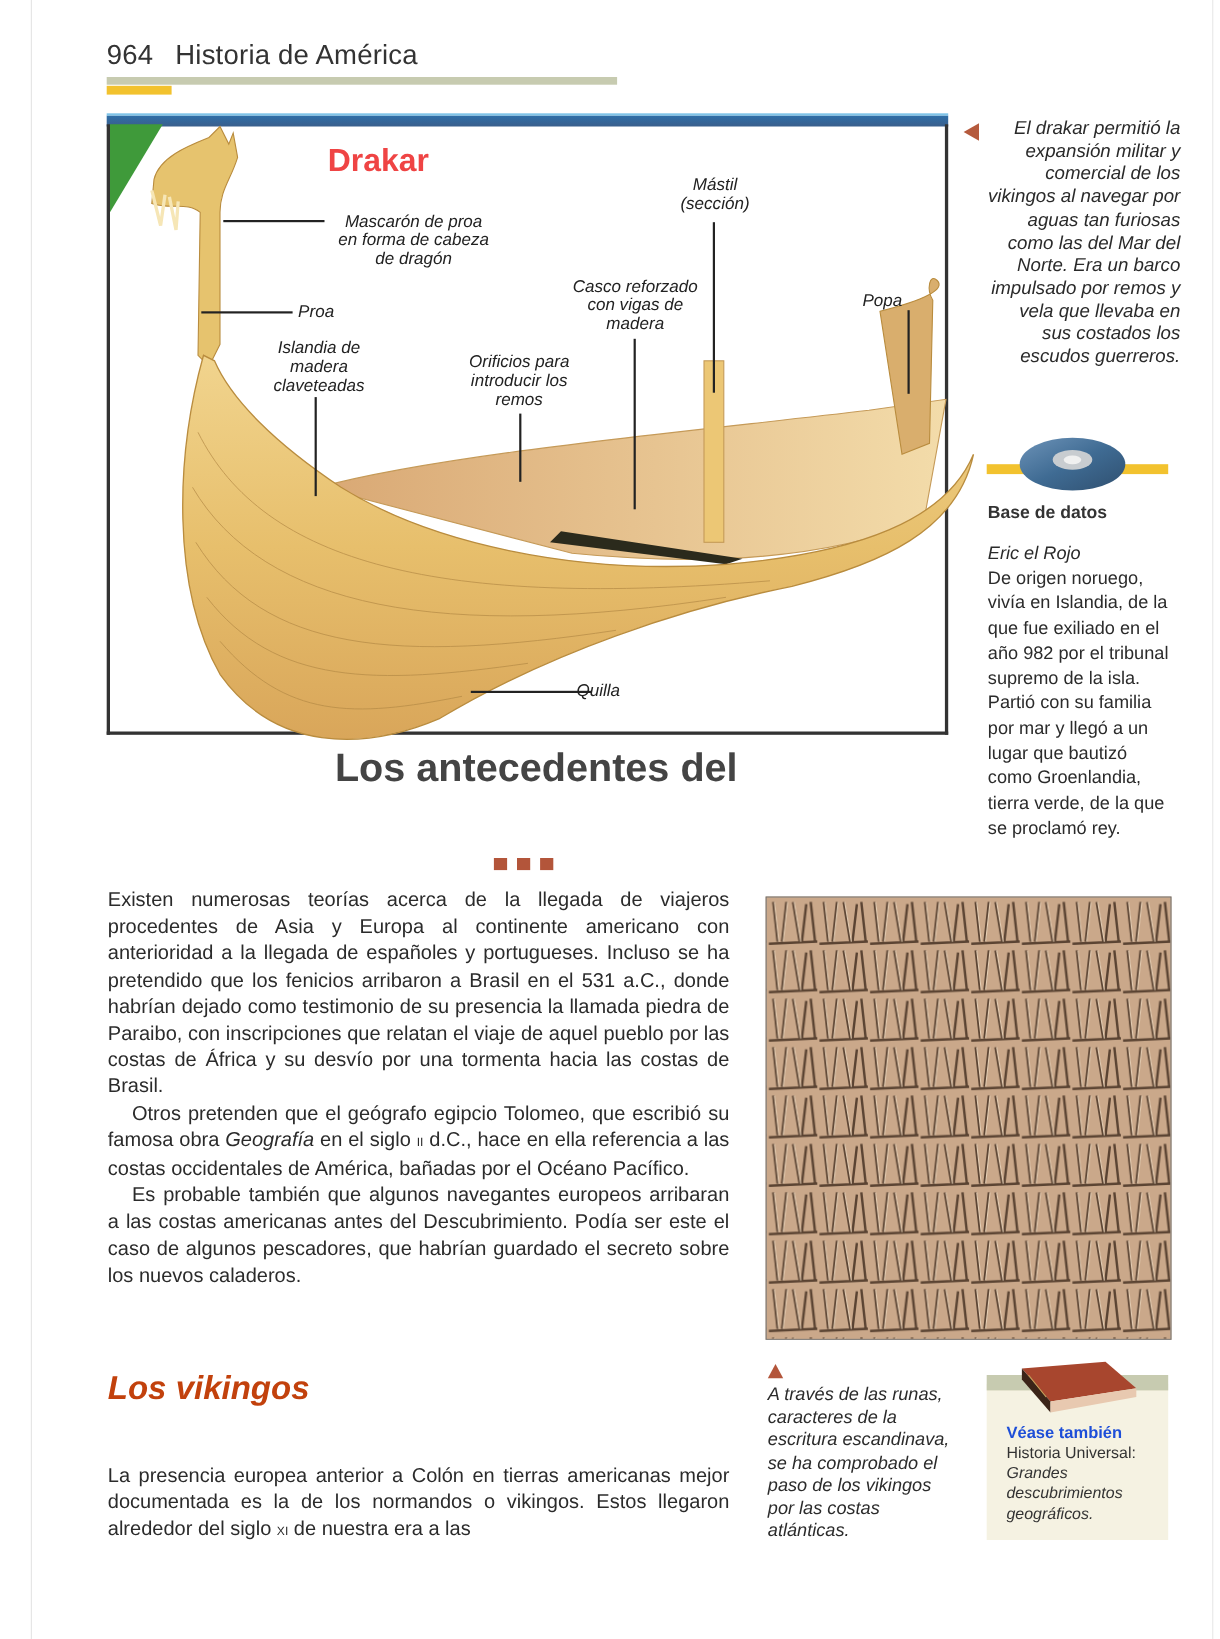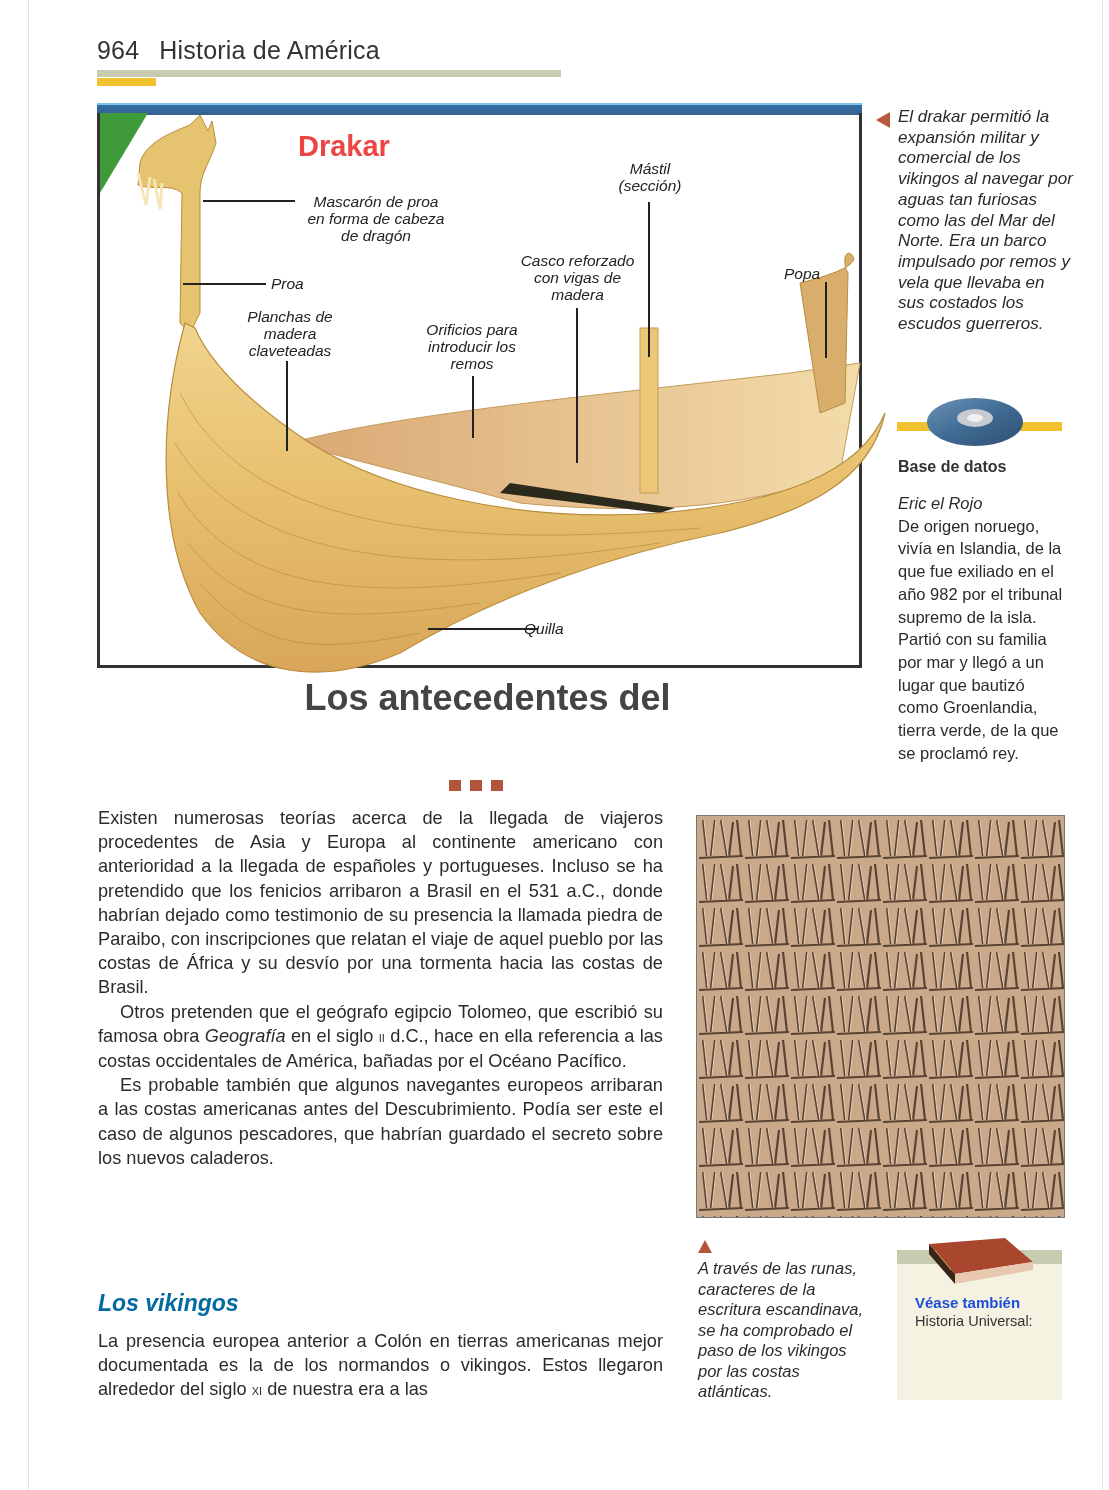--- a/index.html
+++ b/index.html
@@ -21,39 +21,39 @@
   .diag-bottom { left:97px; top:665px; width:765px; height:3px; background:#333; }
   .diag-tri { left:100px; top:113px; width:0; height:0; border-top:80px solid #3f9a3a; border-right:48px solid transparent; }
   .drakar-title { left:298px; top:130px; font-size:29px; font-weight:bold; color:#ef4444; }
   .lbl { font-style:italic; font-size:15.5px; color:#222; text-align:center; line-height:17px; }
   .ln { background:#222; }
 
   
   .ship { left:100px; top:113px; }
 
   
-  .cap1 { left:898px; top:107px; width:175px; font-style:italic; font-size:17px; line-height:20.7px; color:#2a2a2a; }
+  .cap1 { left:898px; top:107px; width:175px; font-style:italic; font-size:17px; line-height:20.7px; color:#2a2a2a;text-align:right; }
   .tri-left { left:876px; top:112px; width:0; height:0; border-top:8px solid transparent; border-bottom:8px solid transparent; border-right:14px solid #b55a3d; }
 
   .db-bar { left:897px; top:422px; width:165px; height:9px; background:#f2c22e; }
   .disc { left:925px; top:392px; }
   .db-title { left:898px; top:458px; font-size:16px; font-weight:bold; color:#333; }
   .db-text { left:898px; top:492px; width:170px; font-size:16.5px; line-height:22.7px; color:#2b2b2b; }
   .db-text .it { font-style:italic; display:block; }
 
   
   .main-title { left:220px; top:677px; width:535px; text-align:center; font-size:36px; font-weight:bold; line-height:42px; color:#444; }
   .sq { top:780px; width:12px; height:11px; background:#b3553a; }
 
   
   .body { left:98px; width:565px; font-size:18.2px; line-height:24.2px; color:#2b2b2b; text-align:justify; }
   .body p { margin:0; }
   .body .ind { text-indent:22px; }
   .sc { font-variant:small-caps; font-size:16px;margin-top:16px; }
-  .sub { left:98px; top:1290px; font-size:23px; font-weight:bold; font-style:italic; color:#0369a1; }
+  .sub { left:98px; top:1246px; font-size:30px; font-weight:bold; font-style:italic; color:#c2410c; }
 
   
   .runes { left:696px; top:815px; width:367px; height:401px; border:1px solid #777; background:#c9a98a; overflow:hidden; }
 
   .tri-up { left:698px; top:1240px; width:0; height:0; border-left:7px solid transparent; border-right:7px solid transparent; border-bottom:13px solid #b3553a; }
   .cap2 { left:698px; top:1258px; width:175px; font-style:italic; font-size:16.5px; line-height:20.5px; color:#2b2b2b; }
 
   .see-box { left:897px; top:1258px; width:165px; height:142px; background:#f5f2e2; }
   .see-bar { left:897px; top:1250px; width:165px; height:14px; background:#c7cbb0; }
   .book { left:925px; top:1236px; }
@@ -119,21 +119,21 @@
 <div class="abs lbl" style="left:296px;top:193px;width:160px;">
   <div>Mascarón de proa</div>
   <div>en forma de cabeza</div>
   <div>de dragón</div>
 </div>
 
 <div class="abs ln" style="left:183px;top:283px;width:83px;height:1.5px;"></div>
 <div class="abs lbl" style="left:271px;top:275px;">Proa</div>
 
 <div class="abs lbl" style="left:230px;top:308px;width:120px;">
-  <div>Planchas de</div>
+  <div>Islandia de</div>
   <div>madera</div>
   <div>claveteadas</div>
 </div>
 <div class="abs ln" style="left:286px;top:361px;width:1.5px;height:90px;"></div>
 
 <div class="abs lbl" style="left:412px;top:321px;width:120px;">
   <div>Orificios para</div>
   <div>introducir los</div>
   <div>remos</div>
 </div>
@@ -217,13 +217,14 @@
 <div class="abs see-bar"></div>
 <svg class="abs book" width="110" height="50" viewBox="0 0 110 50">
   <path d="M4 8 L80 2 L108 26 L30 38 Z" fill="#a8462e"></path>
   <path d="M4 8 L30 38 L30 48 L4 18 Z" fill="#3b2418"></path>
   <path d="M30 38 L108 26 L108 34 L30 48 Z" fill="#e8c9b0"></path>
   <path d="M10 14 L26 34" stroke="#c9a35a" stroke-width="1"></path>
 </svg>
 <div class="abs see-title">Véase también</div>
 <div class="abs see-text">
   <div>Historia Universal:</div>
+  <div class="it">Grandes descubrimientos geográficos.</div>
 </div>
 
 </body></html>

